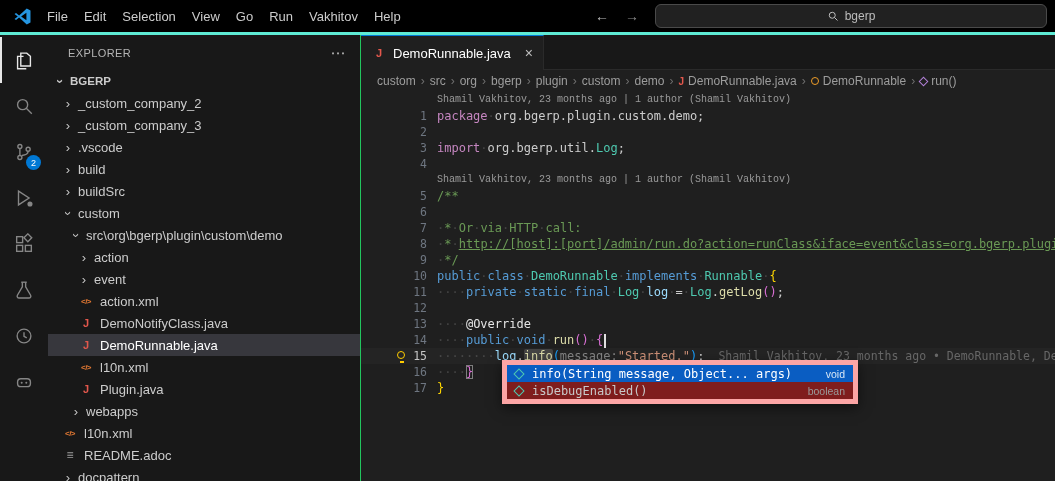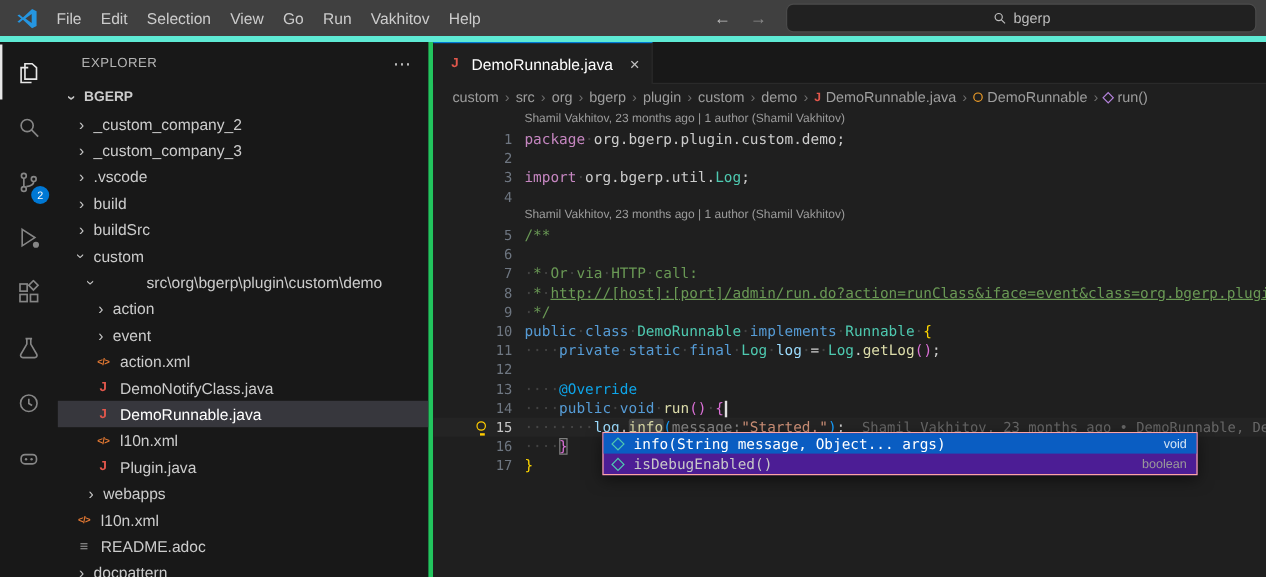--- a/index.html
+++ b/index.html
@@ -1,37 +1,37 @@
 <!DOCTYPE html>
 <html><head>
 <meta charset="utf-8">
 <style>
   html,body{margin:0;padding:0;background:#1f1f1f}
   *{box-sizing:border-box}
   .app{width:1055px;height:481px;overflow:hidden;position:relative;background:#1f1f1f;
        font-family:"Liberation Sans",sans-serif;color:#ccc;cursor:default}
   
-  .titlebar{height:35px;background:#404040;display:flex;align-items:center;border-bottom:5px solid #5eead4;padding:0 6px}
+  .titlebar{height:35px;background:#000000;display:flex;align-items:center;border-bottom:3px solid #5eead4;padding:0 6px}
   .logo{margin:0 8px 0 8px;display:flex;flex:none}
   .menubar{display:flex;align-items:center}
   .menu-item{padding:4px 8px;font-size:13px;color:#cccccc;border-radius:5px;white-space:nowrap}
   .nav{margin-left:auto;display:flex;gap:16px;margin-right:16px;font-size:14px}
   .nav .back{color:#bdbdbd}
   .nav .fwd{color:#8b8b8b}
   .searchbox{width:392px;height:24px;background:#212121;border:1px solid #4a4a4a;border-radius:6px;
              display:flex;align-items:center;justify-content:center;gap:6px;color:#bdbdbd;font-size:12px;margin-right:2px;flex:none}
   
   .main{display:flex;height:446px}
   .activitybar{width:48px;background:#181818;display:flex;flex-direction:column;align-items:center;padding-top:2px;flex:none}
   .aitem{width:48px;height:46px;display:flex;align-items:center;justify-content:center;color:#868686;position:relative}
   .aitem.active{color:#e7e7e7;box-shadow:inset 2px 0 0 #e7e7e7}
   .badge{position:absolute;right:7px;bottom:5px;background:var(--badge,#0078d4);color:#fff;font-size:9px;
          min-width:15px;height:15px;border-radius:9px;display:flex;align-items:center;justify-content:center;padding:0 2px}
   
-  .sidebar{width:313px;background:#181818;border-right:4px solid #22c55e;flex:none;font-size:13px;overflow:hidden}
+  .sidebar{width:313px;background:#181818;border-right:1px solid #22c55e;flex:none;font-size:13px;overflow:hidden}
   .sb-header{height:35px;display:flex;align-items:center;padding:0 14px 0 20px;font-size:11px;color:#b5b5b5;letter-spacing:.4px}
   .sb-more{margin-left:auto;color:#c5c5c5;font-size:15px}
   .section-row{height:22px;display:flex;align-items:center;font-weight:700;font-size:11.5px;color:#cccccc;padding-left:4px}
   .tree-row{height:22px;display:flex;align-items:center;color:#cccccc;white-space:nowrap}
   .tree-row.selected{background:var(--list-selection,#37373d);color:#fff}
   .chev{width:16px;flex:none;text-align:center;color:#c5c5c5;font-size:13px;display:inline-flex;justify-content:center}
   .chev.open{transform:rotate(90deg)}
   .ficon{width:16px;flex:none;margin:0 4px 0 2px;text-align:center;font-weight:700;font-size:11px;font-family:"Liberation Sans",sans-serif}
   .ficon.java{color:#e2574c}
   .ficon.xml{color:#e37933;font-size:8px;letter-spacing:-.5px}
@@ -52,36 +52,36 @@
   .bicon.class{width:8px;height:8px;border:1.5px solid #ee9d28;border-radius:50%;display:inline-block}
   .bicon.method{width:7px;height:7px;border:1.5px solid #b180d7;transform:rotate(45deg);display:inline-block}
   
   #code{flex:1;position:relative;overflow:hidden;font-family:"DejaVu Sans Mono",monospace;font-size:12px;line-height:16px}
   .crow{display:flex;height:16px}
   .crow.active{background:rgba(255,255,255,.025)}
   .gut{width:76px;flex:none;position:relative}
   .lnum{display:block;text-align:right;padding-right:10px;color:#6e7681;font-size:11.5px;line-height:16px}
   .crow.active .lnum{color:#c6c6c6}
   .ccontent{flex:1;white-space:pre;overflow:hidden;color:#ccc}
-  .lensrow .ccontent{font-family:Liberation Sans, sans-serif;font-size:10px;color:#9b9b9b}
+  .lensrow .ccontent{font-family:Liberation Mono, monospace;font-size:10px;color:#9b9b9b}
   .tk-kw{color:#c586c0}.tk-kw2{color:#569cd6}.tk-type{color:#4ec9b0}.tk-var{color:#9cdcfe}
   .tk-fn{color:#dcdcaa}.tk-str{color:#ce9178}.tk-cmt{color:#6a9955}
   .tk-link{color:#6a9955;text-decoration:underline}
-  .tk-ann{color:#0ea5e9}.tk-def{color:#cccccc}
+  .tk-ann{color:#e5e5e5}.tk-def{color:#cccccc}
   .tk-b1{color:#ffd700}.tk-b2{color:#da70d6}.tk-b3{color:#179fff}
   .tk-bm{color:#da70d6;box-shadow:inset 0 0 0 1px rgba(150,150,150,.8)}
   .tk-fnhl{color:#dcdcaa;background:var(--word-highlight,rgba(95,95,95,.55));border-radius:2px}
   .tk-hint{color:#868686}
   .tk-cursor{display:inline-block;width:1.5px;height:14px;background:#e0e0e0;vertical-align:middle;margin-left:1px}
   .ws{color:rgba(227,228,226,.18)}
   .blame{color:#676767;margin-left:14px;font-size:11.5px}
   .bulb{position:absolute;left:36px;top:3px;width:8px;height:8px;border:1.5px solid #ffcc00;border-radius:50%}
   .bulb::after{content:"";position:absolute;left:1.5px;top:8.5px;width:4px;height:2.5px;background:#ffcc00}
   
-  #suggest{position:absolute;left:141px;top:268px;width:496px;background:#4c1d95;border:1px solid #fca5a5;
+  #suggest{position:absolute;left:141px;top:268px;width:356px;background:#7f1d1d;border:5px solid #fca5a5;
            box-shadow:0 4px 12px rgba(0,0,0,.5);z-index:5}
   .srow{height:17px;display:flex;align-items:center;padding:0 4px;gap:5px;color:#c8c8c8;font-size:12px;
         font-family:"DejaVu Sans Mono",monospace}
   .srow.selected{background:var(--suggest-selection,#0a5dc2);color:#fff}
   .sym{width:8px;height:8px;border:1.5px solid #4ec9b0;transform:rotate(45deg);flex:none;margin:0 4px}
   .slabel{white-space:pre;overflow:hidden}
   .sdetail{margin-left:auto;font-size:10.5px;color:#9a9a9a;padding-right:4px;font-family:"Liberation Sans",sans-serif}
   .srow.selected .sdetail{color:#d7e6f5}
 </style>
 </head>
@@ -205,21 +205,21 @@
             <span class="tlabel">build</span>
           </div>
           <div class="tree-row" style="padding-left: 12px;">
             <span class="chev">›</span>
             <span class="tlabel">buildSrc</span>
           </div>
           <div class="tree-row" style="padding-left: 12px;">
             <span class="chev open">›</span>
             <span class="tlabel">custom</span>
           </div>
-          <div class="tree-row" style="padding-left: 20px; gap: 36px;">
+          <div class="tree-row" style="padding-left: 20px;">
             <span class="chev open">›</span>
             <span class="tlabel">src\org\bgerp\plugin\custom\demo</span>
           </div>
           <div class="tree-row" style="padding-left: 28px;">
             <span class="chev">›</span>
             <span class="tlabel">action</span>
           </div>
           <div class="tree-row" style="padding-left: 28px;">
             <span class="chev">›</span>
             <span class="tlabel">event</span>

